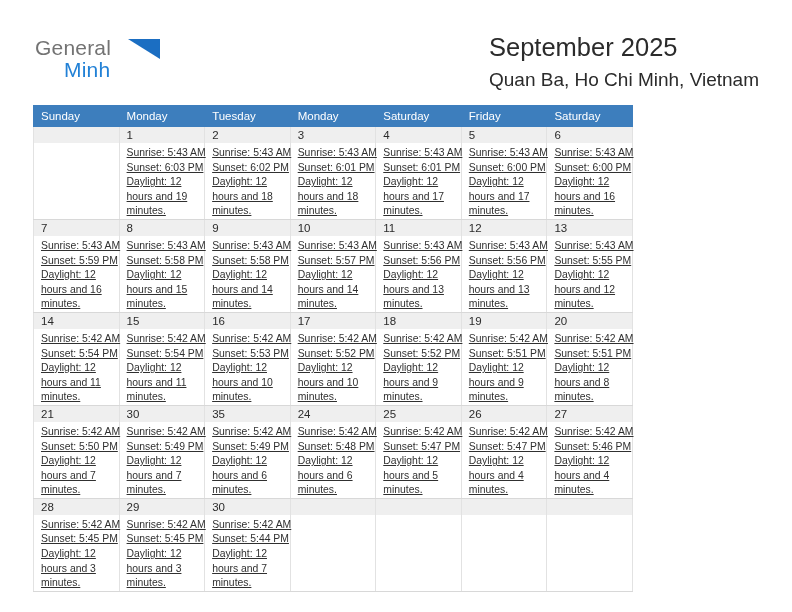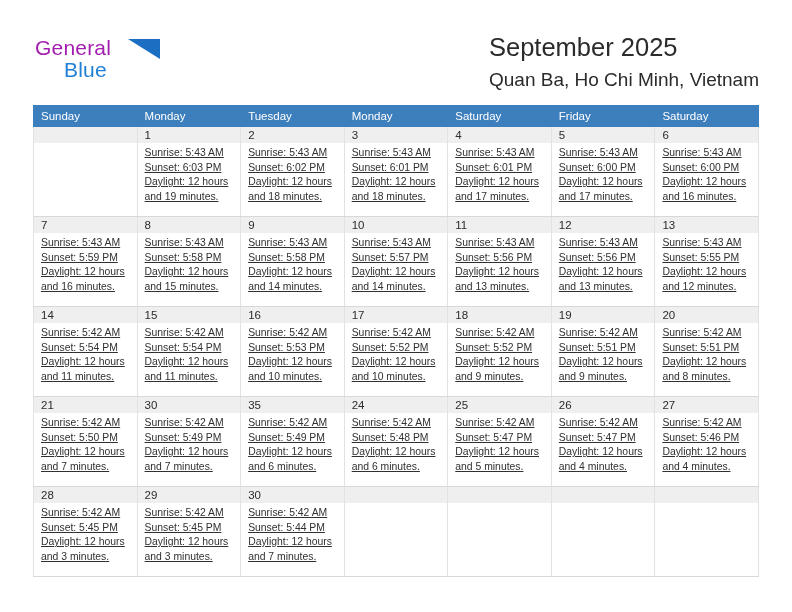--- a/index.html
+++ b/index.html
@@ -35,21 +35,21 @@
     top: 6px;
     width: 200px;
     height: 58px;
   }
   .logo-general {
     position: absolute;
     left: 0;
     top: 0;
     font-size: 21px;
     letter-spacing: 0.2px;
-    color: #a21caf;
+    color: #737373;
     font-family: "Liberation Sans", sans-serif;
   }
   .logo-tri {
     position: absolute;
     left: 93px;
     top: 3px;
     width: 0;
     height: 0;
     border-style: solid;
     border-width: 0 32px 20px 0;
@@ -82,21 +82,21 @@
     line-height: 20px;
     margin-top: 6px;
     white-space: nowrap;
   }
 
   
   .calendar {
     position: absolute;
     left: 33px;
     top: 105px;
-    width: 726px;
+    width: 600px;
     border-collapse: collapse;
     table-layout: fixed;
   }
   .calendar th {
     background: #3d7ebd;
     color: #ffffff;
     font-size: 11.5px;
     font-weight: normal;
     text-align: left;
     padding: 4px 0 4px 7px;
@@ -151,21 +151,21 @@
 </head>
 <body>
 
 <div class="page">
 
   <div class="masthead">
 
     <div class="logo">
       <span class="logo-general">General</span>
       <span class="logo-tri"></span>
-      <span class="logo-blue">Blue</span>
+      <span class="logo-blue">Minh</span>
     </div>
 
     <div class="title-block">
       <div class="cal-title">September 2025</div>
       <div class="cal-subtitle">Quan Ba, Ho Chi Minh, Vietnam</div>
     </div>
 
   </div>
 
   <table class="calendar">

